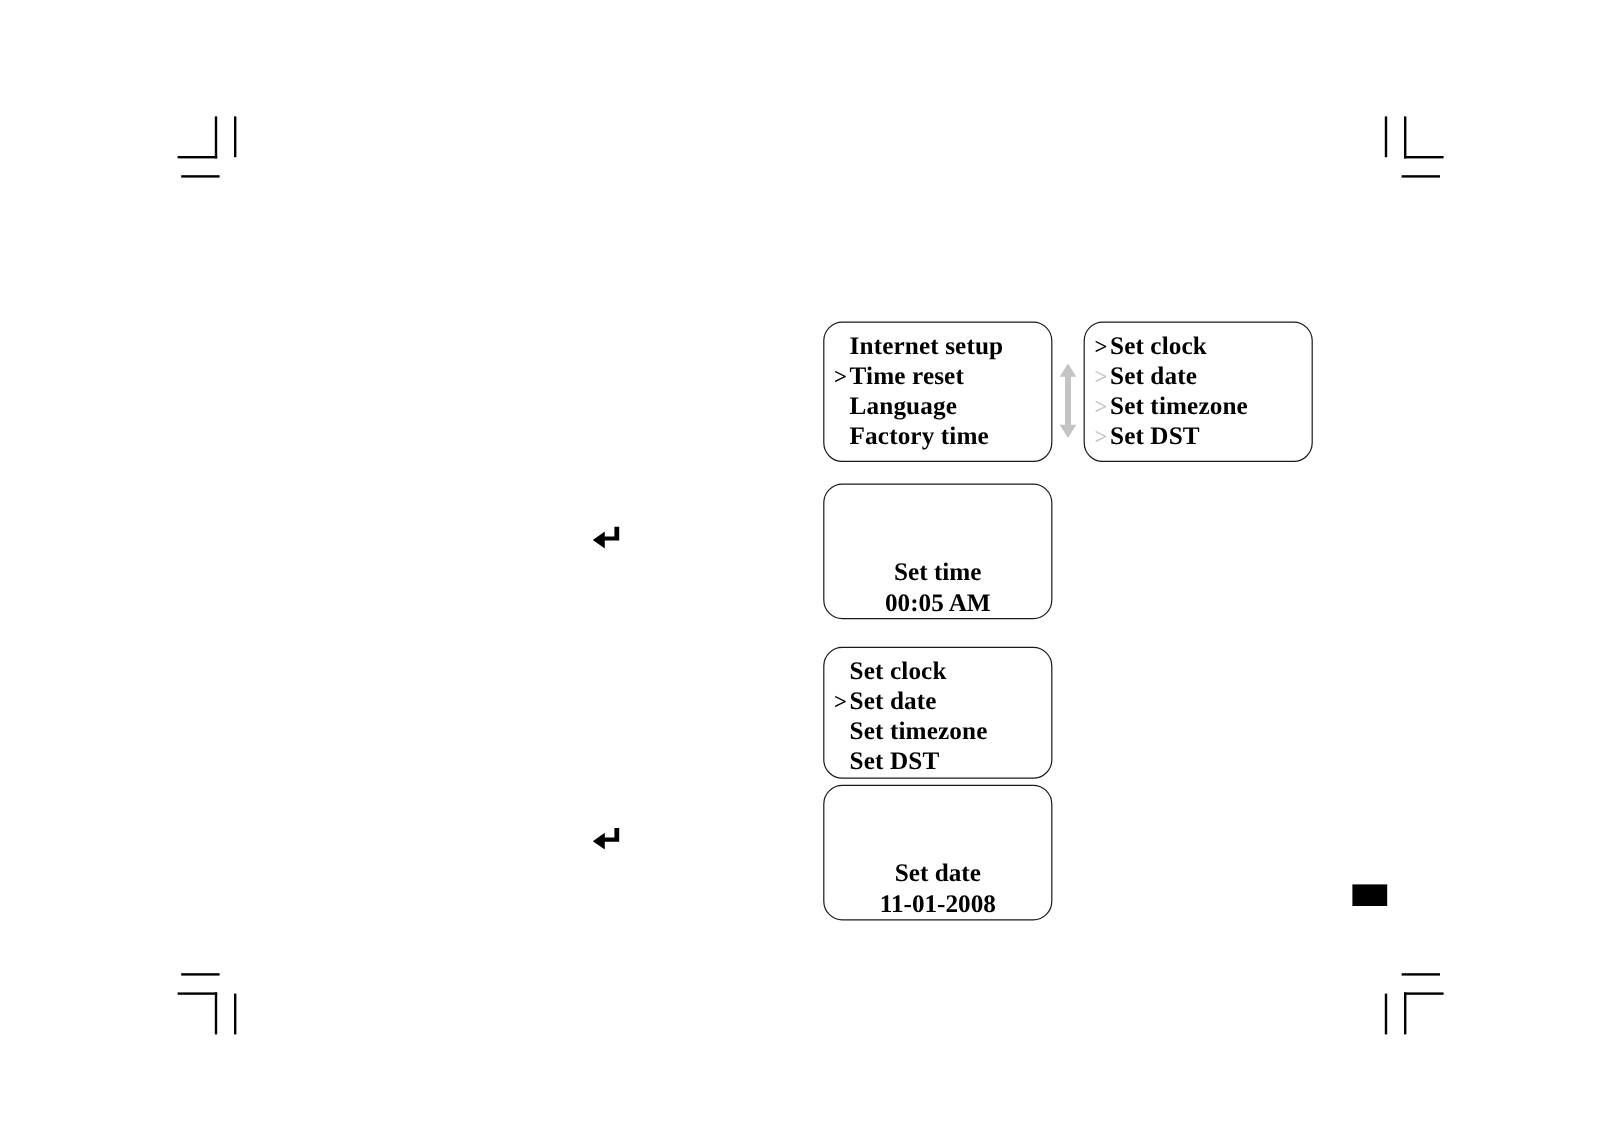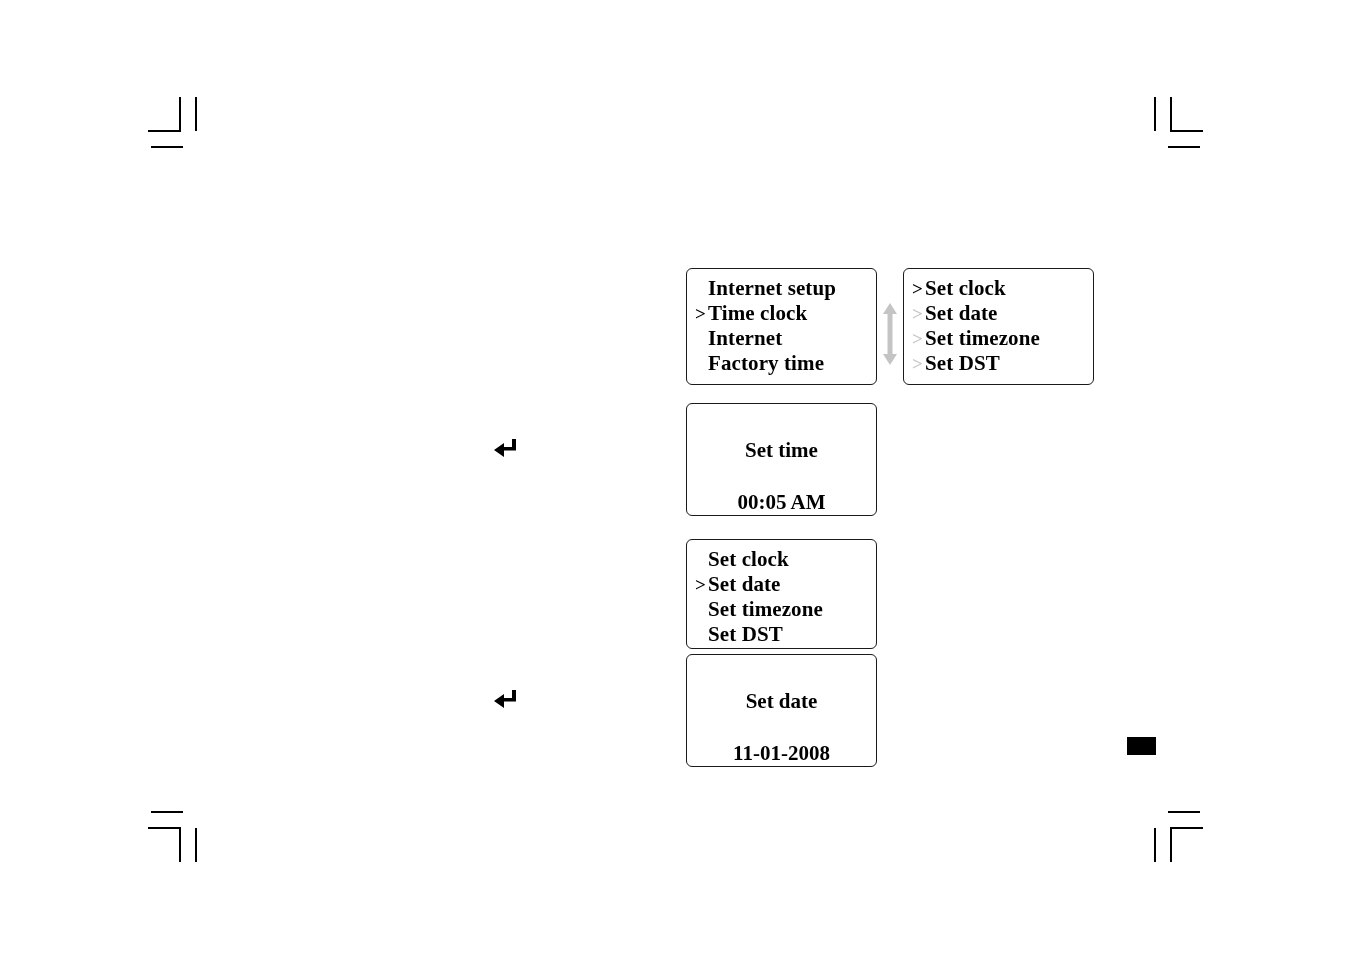--- a/index.html
+++ b/index.html
@@ -58,21 +58,21 @@
     position: absolute;
     background: #000000;
   }
 
   
   .lcd {
     position: absolute;
     box-sizing: border-box;
     background: #ffffff;
     border: 1.5px solid #1a1a1a;
-    border-radius: 6px;
+    border-radius: 16px;
   }
 
   .lcd-menu {
     padding: 7px 0 6px 0;
   }
 
   .menu-row {
     display: flex;
     align-items: baseline;
     height: 25px;
@@ -99,21 +99,21 @@
     font-weight: bold;
     color: #000000;
     letter-spacing: 0.1px;
   }
 
   
   .lcd-value {
     display: flex;
     flex-direction: column;
     align-items: center;
-    justify-content: space-between;
+    justify-content: flex-end;
   }
   .lcd-value .value-title,
   .lcd-value .value-text {
     font-size: 21px;
     font-weight: bold;
     color: #000000;
     line-height: 26px;
     white-space: nowrap;
   }
 
@@ -163,26 +163,26 @@
 
 <div class="lcd lcd-menu" style="left:686px; top:268px; width:191px; height:117px;">
 
   <div class="menu-row">
     <span class="menu-chevron blank">&nbsp;</span>
     <span class="menu-label">Internet setup</span>
   </div>
 
   <div class="menu-row">
     <span class="menu-chevron sel">&gt;</span>
-    <span class="menu-label">Time clock</span>
-  </div>
-
-  <div class="menu-row">
-    <span class="menu-chevron blank">&nbsp;</span>
-    <span class="menu-label">Internet</span>
+    <span class="menu-label">Time reset</span>
+  </div>
+
+  <div class="menu-row">
+    <span class="menu-chevron blank">&nbsp;</span>
+    <span class="menu-label">Language</span>
   </div>
 
   <div class="menu-row">
     <span class="menu-chevron blank">&nbsp;</span>
     <span class="menu-label">Factory time</span>
   </div>
 </div>
 
 <div class="updown-arrow" style="left:880px; top:303px; width:20px; height:62px;">
   <svg width="20" height="62" viewBox="0 0 20 62" xmlns="http://www.w3.org/2000/svg">

